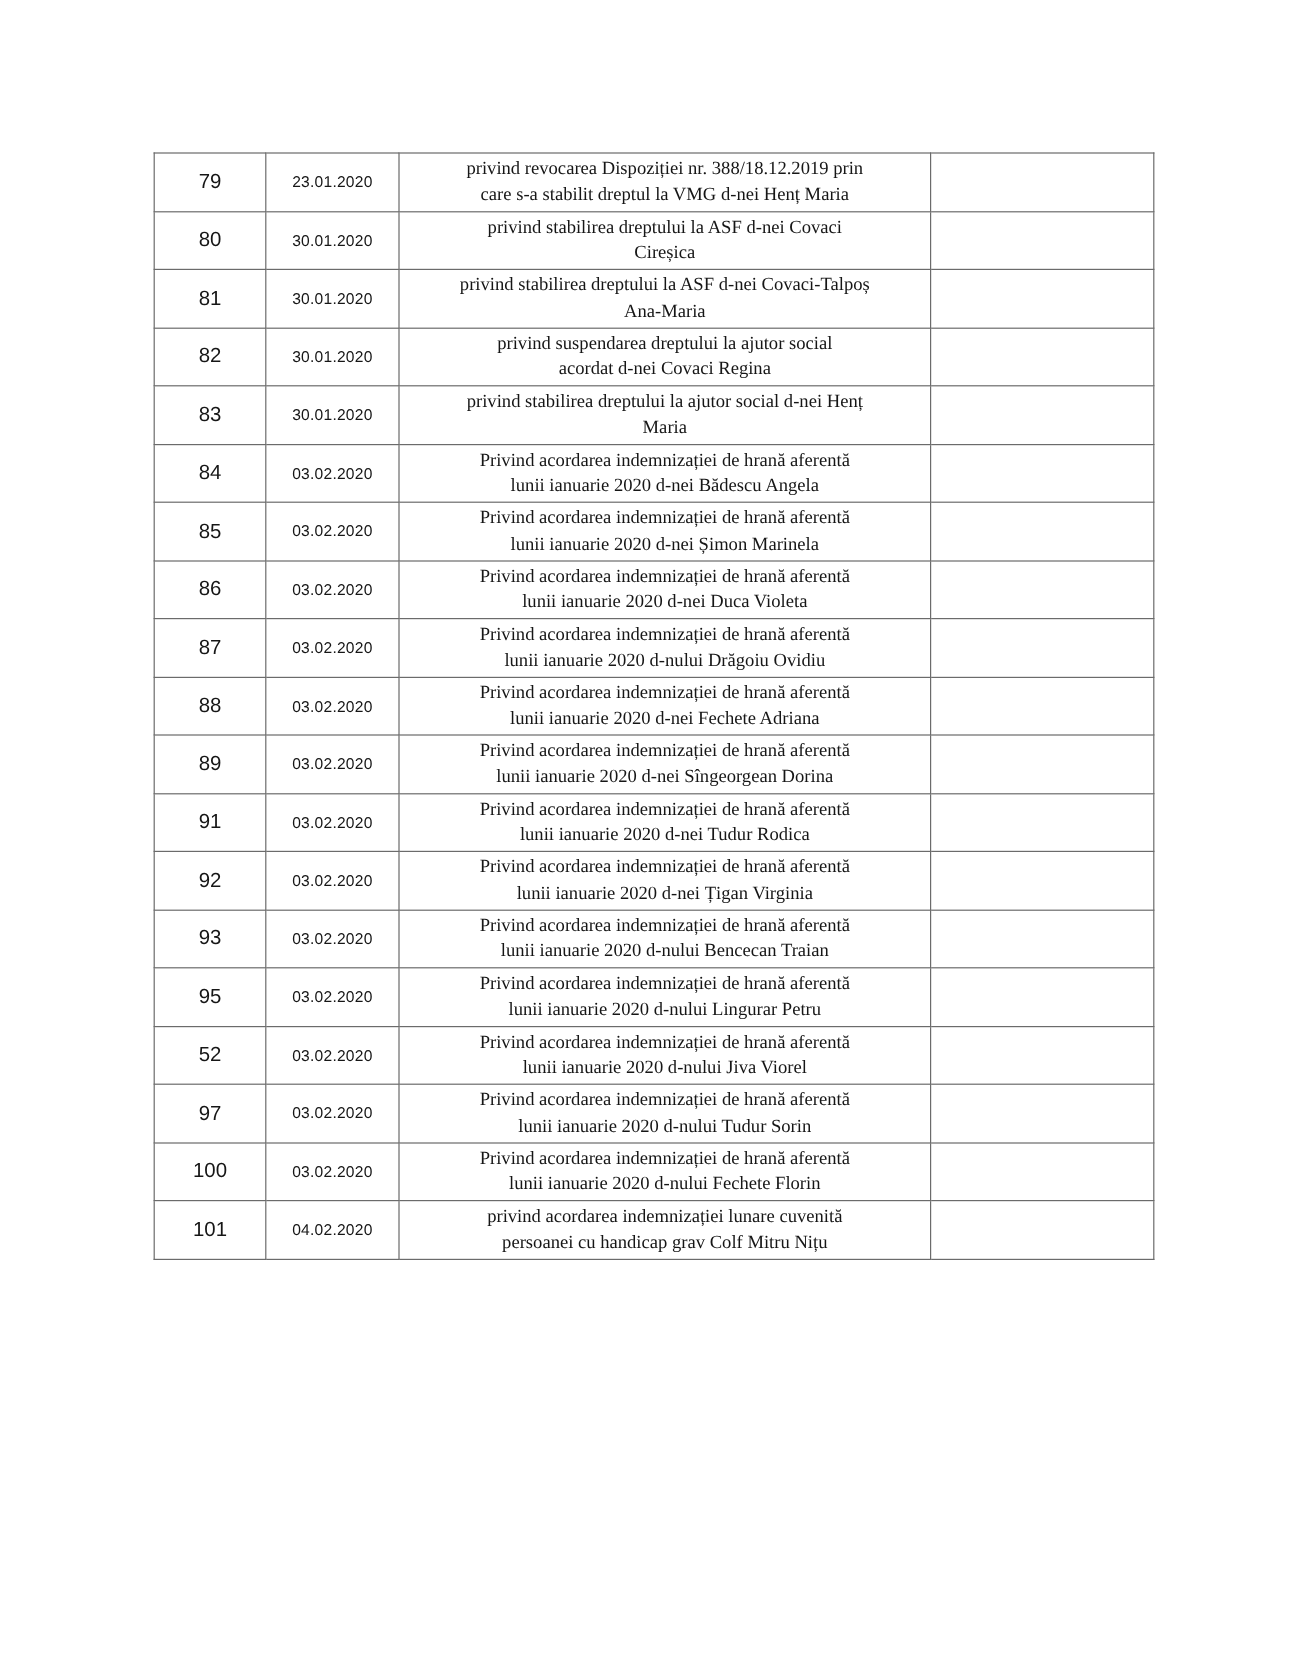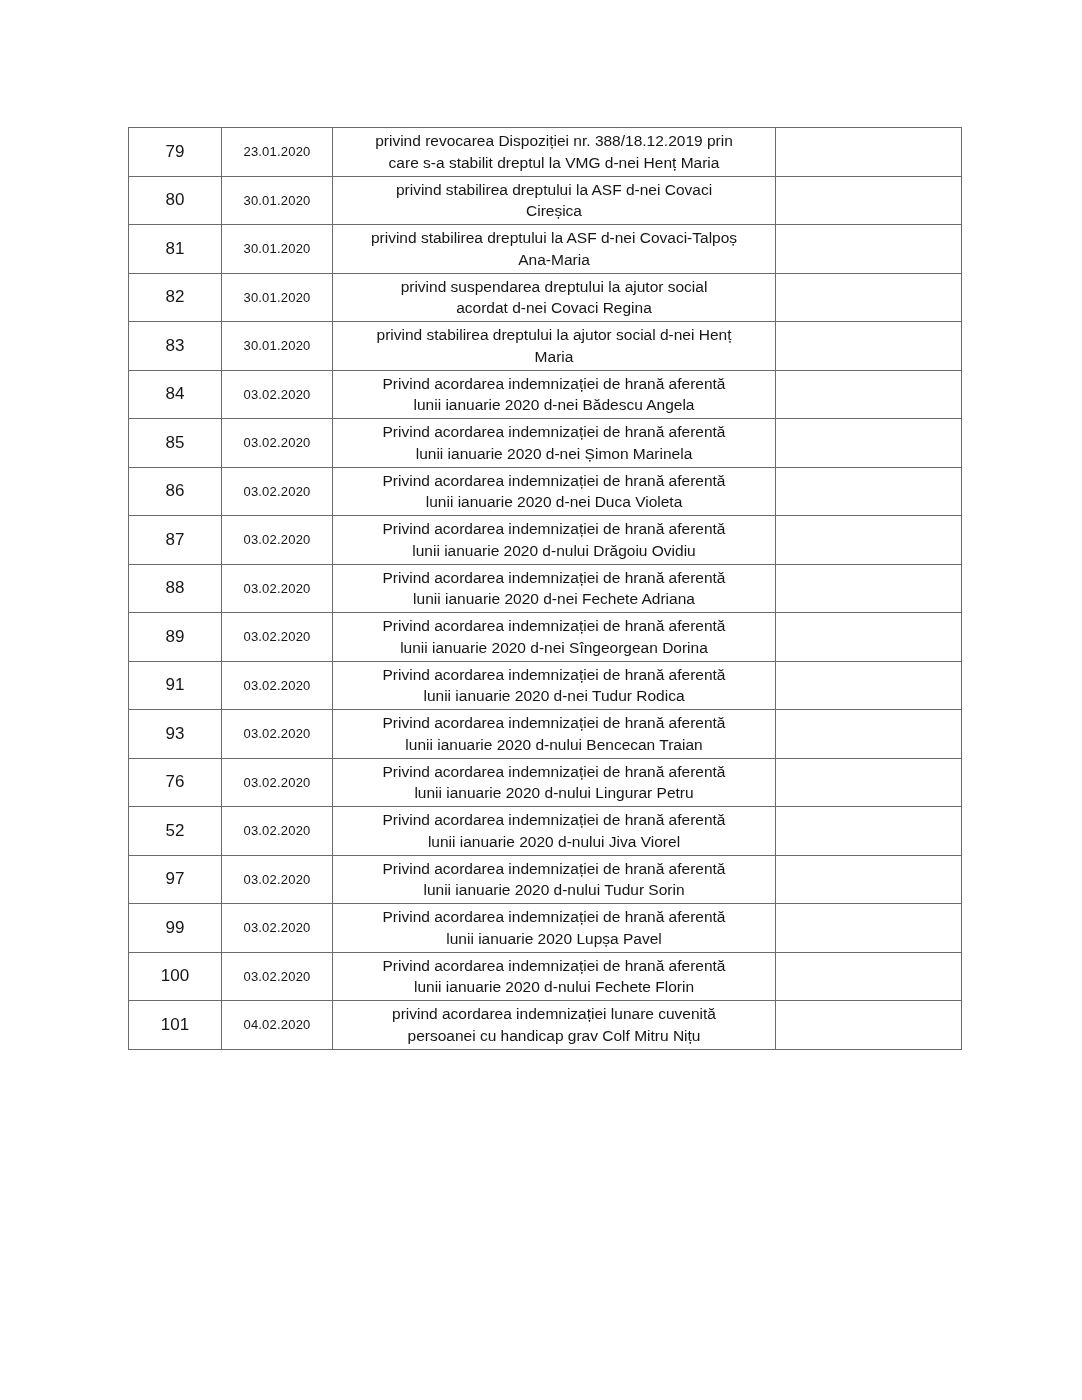--- a/index.html
+++ b/index.html
@@ -32,20 +32,21 @@
   table.disp-table tr {
     height: 48.5px;
   }
   td.c-nr   { width: 92px;  font-size: 17px; margin-left: 28px; }
   td.c-date { width: 110px; font-size: 13px; letter-spacing: 0.2px; }
   td.c-desc {
     width: 442px;
     font-size: 15.5px;
     line-height: 21.5px;
     white-space: pre;
+    font-family: Liberation Serif, serif;
   }
   td.c-notes { width: 185px; }
 </style>
 </head>
 <body>
 
 <table class="disp-table">
   <tbody id="rows-body">
   <tr>
     <td class="c-nr">79</td>
@@ -137,32 +138,39 @@
 
 
   <tr>
     <td class="c-nr">91</td>
     <td class="c-date">03.02.2020</td>
     <td class="c-desc">Privind acordarea indemnizației de hrană aferentă
 lunii ianuarie 2020 d-nei Tudur Rodica</td>
     <td class="c-notes"></td>
   </tr>
 
+  <tr>
+    <td class="c-nr">92</td>
+    <td class="c-date">03.02.2020</td>
+    <td class="c-desc">Privind acordarea indemnizației de hrană aferentă
+lunii ianuarie 2020 d-nei Țigan Virginia</td>
+    <td class="c-notes"></td>
+  </tr>
 
   <tr>
     <td class="c-nr">93</td>
     <td class="c-date">03.02.2020</td>
     <td class="c-desc">Privind acordarea indemnizației de hrană aferentă
 lunii ianuarie 2020 d-nului Bencecan Traian</td>
     <td class="c-notes"></td>
   </tr>
 
 
   <tr>
-    <td class="c-nr">76</td>
+    <td class="c-nr">95</td>
     <td class="c-date">03.02.2020</td>
     <td class="c-desc">Privind acordarea indemnizației de hrană aferentă
 lunii ianuarie 2020 d-nului Lingurar Petru</td>
     <td class="c-notes"></td>
   </tr>
 
   <tr>
     <td class="c-nr">52</td>
     <td class="c-date">03.02.2020</td>
     <td class="c-desc">Privind acordarea indemnizației de hrană aferentă
@@ -172,27 +180,20 @@
 
   <tr>
     <td class="c-nr">97</td>
     <td class="c-date">03.02.2020</td>
     <td class="c-desc">Privind acordarea indemnizației de hrană aferentă
 lunii ianuarie 2020 d-nului Tudur Sorin</td>
     <td class="c-notes"></td>
   </tr>
 
 
-  <tr>
-    <td class="c-nr">99</td>
-    <td class="c-date">03.02.2020</td>
-    <td class="c-desc">Privind acordarea indemnizației de hrană aferentă
-lunii ianuarie 2020 Lupșa Pavel</td>
-    <td class="c-notes"></td>
-  </tr>
 
   <tr>
     <td class="c-nr">100</td>
     <td class="c-date">03.02.2020</td>
     <td class="c-desc">Privind acordarea indemnizației de hrană aferentă
 lunii ianuarie 2020 d-nului Fechete Florin</td>
     <td class="c-notes"></td>
   </tr>
 
   <tr>

